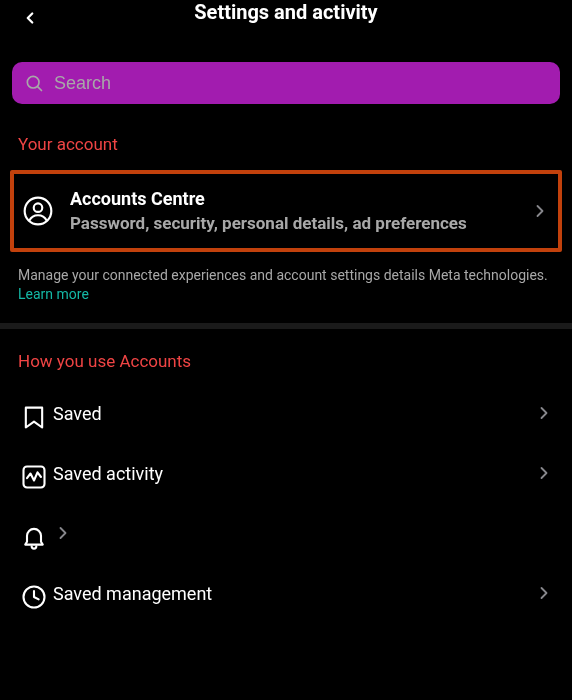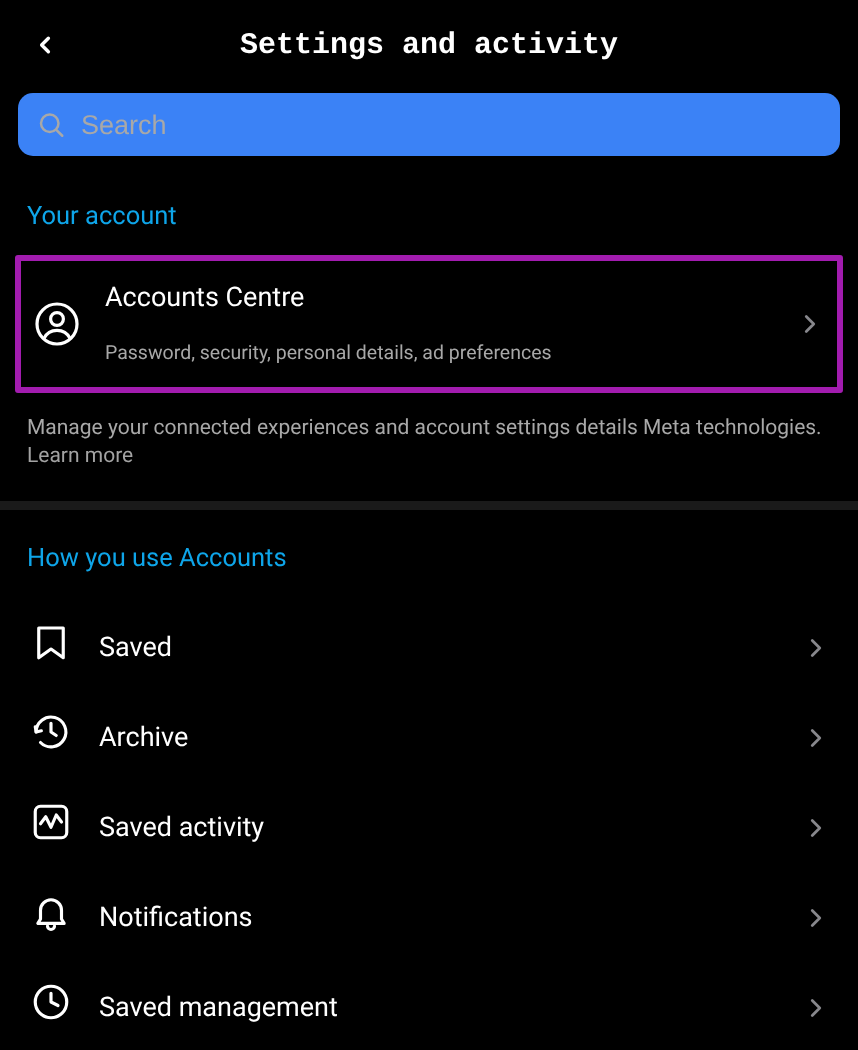--- a/index.html
+++ b/index.html
@@ -6,25 +6,24 @@
   body {
     width: 572px;
     height: 700px;
     background: #000;
     color: #fff;
     font-family: -apple-system, BlinkMacSystemFont, "Segoe UI", Roboto, Helvetica, Arial, sans-serif;
     overflow: hidden;
   }
   .header {
     display: flex;
-    align-items: center;
+    align-items: flex-start;
     height: 60px;
     padding: 0 12px;
     position: relative;
-    font-family: Liberation Mono, monospace;
   }
   .header .title {
     position: absolute;
     left: 0; right: 0;
     text-align: center;
     font-size: 20px;
     font-weight: 700;
     color: #fff;
     pointer-events: none;
   }
@@ -36,81 +35,82 @@
     cursor: pointer;
     z-index: 1;
   }
   .search-row {
     padding: 2px 12px 8px 12px;
   }
   .search {
     display: flex;
     align-items: center;
     gap: 10px;
-    background: #3b82f6;
+    background: #a21caf;
     border-radius: 10px;
     height: 42px;
     padding: 0 12px;
   }
   .search input {
     flex: 1;
     border: 0;
     outline: 0;
     background: transparent;
     color: #fff;
     font-size: 18px;
   }
   .search input::placeholder { color: #a8a8a8; }
   .search-icon { color: #a8a8a8; flex-shrink: 0; }
 
   .section-label {
     padding: 22px 8px 16px 18px;
-    color: #0ea5e9;
+    color: #ef4444;
     font-size: 17px;
     font-weight: 400;
   }
 
   .accounts-block {
     margin: 0 10px;
-    border: 4px solid #a21caf;
+    border: 4px solid #c2410c;
     border-radius: 2px;
     padding: 14px 8px 14px 8px;
+    font-weight: bold;
   }
   .accounts-row {
     display: flex;
     align-items: center;
     gap: 16px;
   }
   .circ-user {
     width: 32px; height: 32px; flex-shrink:0;
   }
   .accounts-txt { flex:1; min-width:0; }
   .accounts-txt .t1 { font-size: 18px; color:#fff; line-height:1.2; }
-  .accounts-txt .t2 { font-size: 13px; color:#a8a8a8; line-height:1.3; margin-top:18px; }
+  .accounts-txt .t2 { font-size: 17px; color:#a8a8a8; line-height:1.3; margin-top:2px; }
   .chev { color:#87878c; flex-shrink:0; }
 
   .blurb {
     padding: 14px 18px 12px 18px;
     color: #a8a8a8;
     font-size: 14px;
     line-height: 1.35;
   }
-  .blurb a { color:#a3a3a3; text-decoration:none;text-align:right; }
+  .blurb a { color:#14b8a6; text-decoration:none;text-align:right; }
 
   .divider {
     height: 6px;
     background: #1a1a1a;
     margin-top: 8px;
   }
 
   .list { padding: 0 4px; }
   .row {
     display:flex;
-    align-items:flex-end;
-    gap: 18px;
+    align-items:flex-start;
+    gap: 5px;
     padding: 16px 14px 16px 16px;
     cursor:pointer;
   }
   .row .label { flex:1; font-size:18px; color:#fff; }
   .row svg.lead { width:28px; height:28px; flex-shrink:0; }
 </style>
 </head>
 <body>
 
 <div class="header">
@@ -164,49 +164,37 @@
   <div class="row">
     <svg class="lead" viewBox="0 0 24 24" fill="none" stroke="#fff" stroke-width="1.8" stroke-linecap="round" stroke-linejoin="round">
         <path d="M19 21l-7-5-7 5V4h14v17z"></path>
       </svg>
     <div class="label">Saved</div>
     <svg class="chev" width="20" height="20" viewBox="0 0 24 24" fill="none" stroke="currentColor" stroke-width="2.2" stroke-linecap="round" stroke-linejoin="round">
         <polyline points="9 18 15 12 9 6"></polyline>
       </svg>
   </div>
 
-  <div class="row">
-    <svg class="lead" viewBox="0 0 24 24" fill="none" stroke="#fff" stroke-width="1.8" stroke-linecap="round" stroke-linejoin="round">
-      <path d="M3.5 12a8.5 8.5 0 1 1 2.5 6"></path>
-      <polyline points="3 9 3.5 12 6.5 11.3"></polyline>
-      <polyline points="12 7 12 12 15 14"></polyline>
-    </svg>
-    <div class="label">Archive</div>
-    <svg class="chev" width="20" height="20" viewBox="0 0 24 24" fill="none" stroke="currentColor" stroke-width="2.2" stroke-linecap="round" stroke-linejoin="round">
-        <polyline points="9 18 15 12 9 6"></polyline>
-      </svg>
-  </div>
 
   <div class="row">
     <svg class="lead" viewBox="0 0 24 24" fill="none" stroke="#fff" stroke-width="1.8" stroke-linecap="round" stroke-linejoin="round">
       <rect x="3" y="3" width="18" height="18" rx="3"></rect>
       <polyline points="6 13 9 9 12 15 15 8 18 12"></polyline>
     </svg>
     <div class="label">Saved activity</div>
     <svg class="chev" width="20" height="20" viewBox="0 0 24 24" fill="none" stroke="currentColor" stroke-width="2.2" stroke-linecap="round" stroke-linejoin="round">
         <polyline points="9 18 15 12 9 6"></polyline>
       </svg>
   </div>
 
   <div class="row">
     <svg class="lead" viewBox="0 0 24 24" fill="none" stroke="#fff" stroke-width="1.8" stroke-linecap="round" stroke-linejoin="round">
       <path d="M18 16v-5a6 6 0 0 0-12 0v5l-1.5 2.5h15L18 16z"></path>
       <path d="M10 20a2 2 0 0 0 4 0"></path>
     </svg>
-    <div class="label">Notifications</div>
     <svg class="chev" width="20" height="20" viewBox="0 0 24 24" fill="none" stroke="currentColor" stroke-width="2.2" stroke-linecap="round" stroke-linejoin="round">
         <polyline points="9 18 15 12 9 6"></polyline>
       </svg>
   </div>
 
   <div class="row">
     <svg class="lead" viewBox="0 0 24 24" fill="none" stroke="#fff" stroke-width="1.8" stroke-linecap="round" stroke-linejoin="round">
       <circle cx="12" cy="12" r="9"></circle>
       <polyline points="12 7 12 12 16 14"></polyline>
     </svg>

